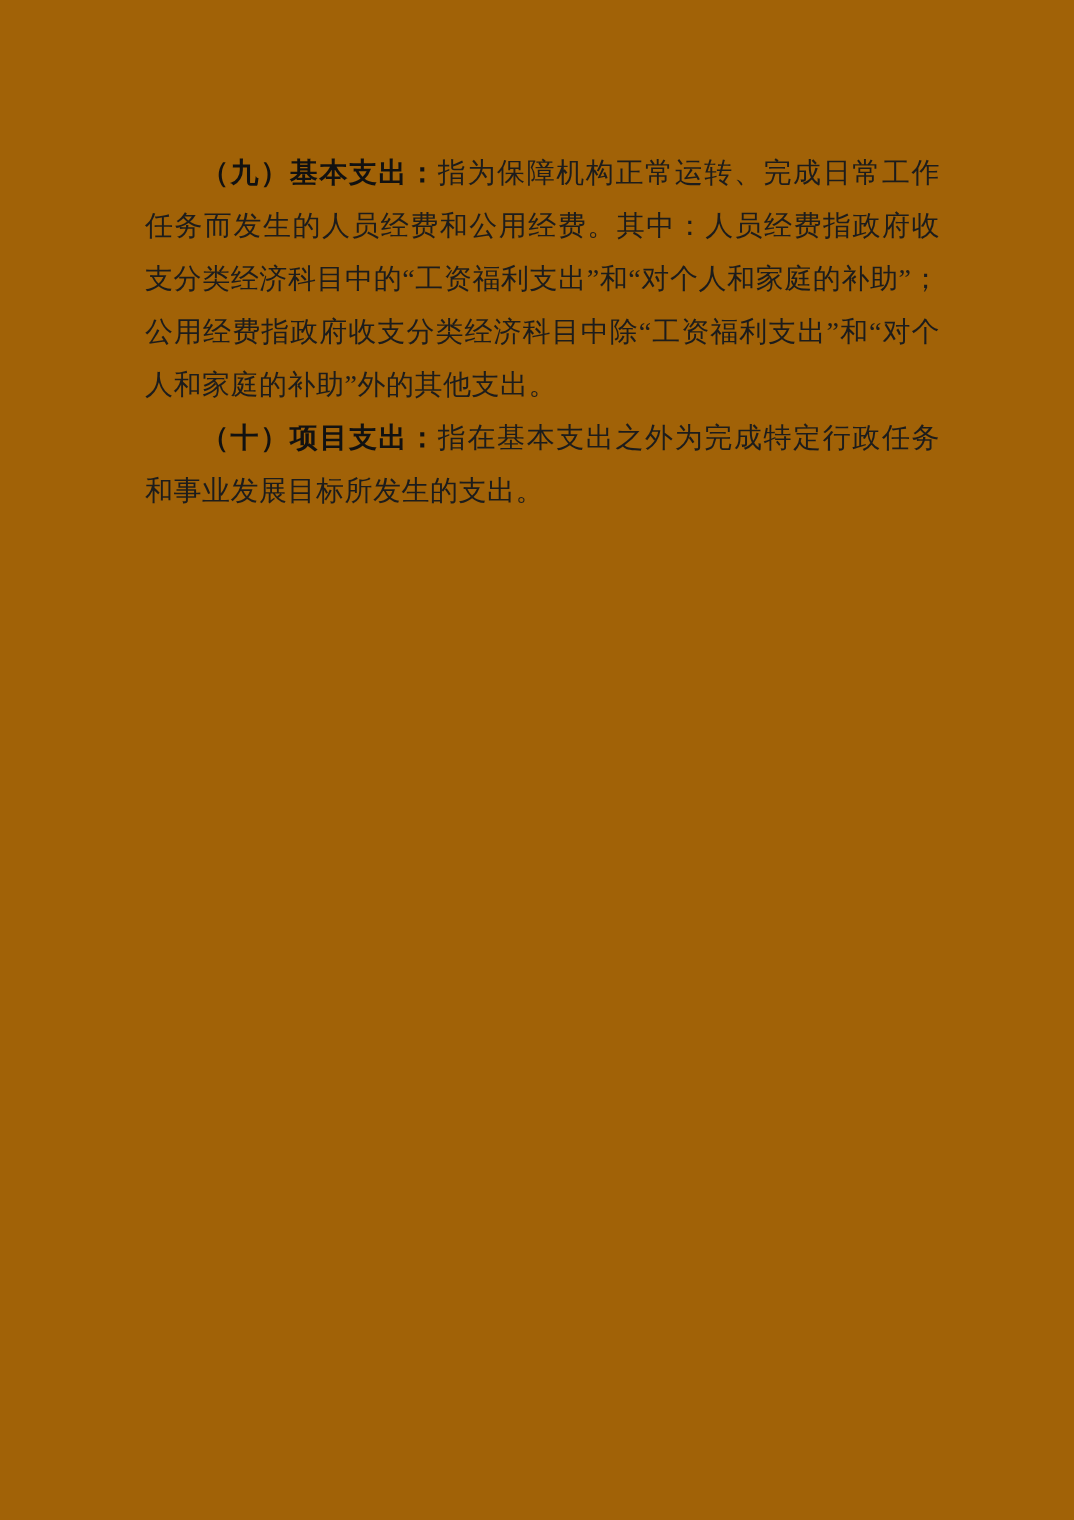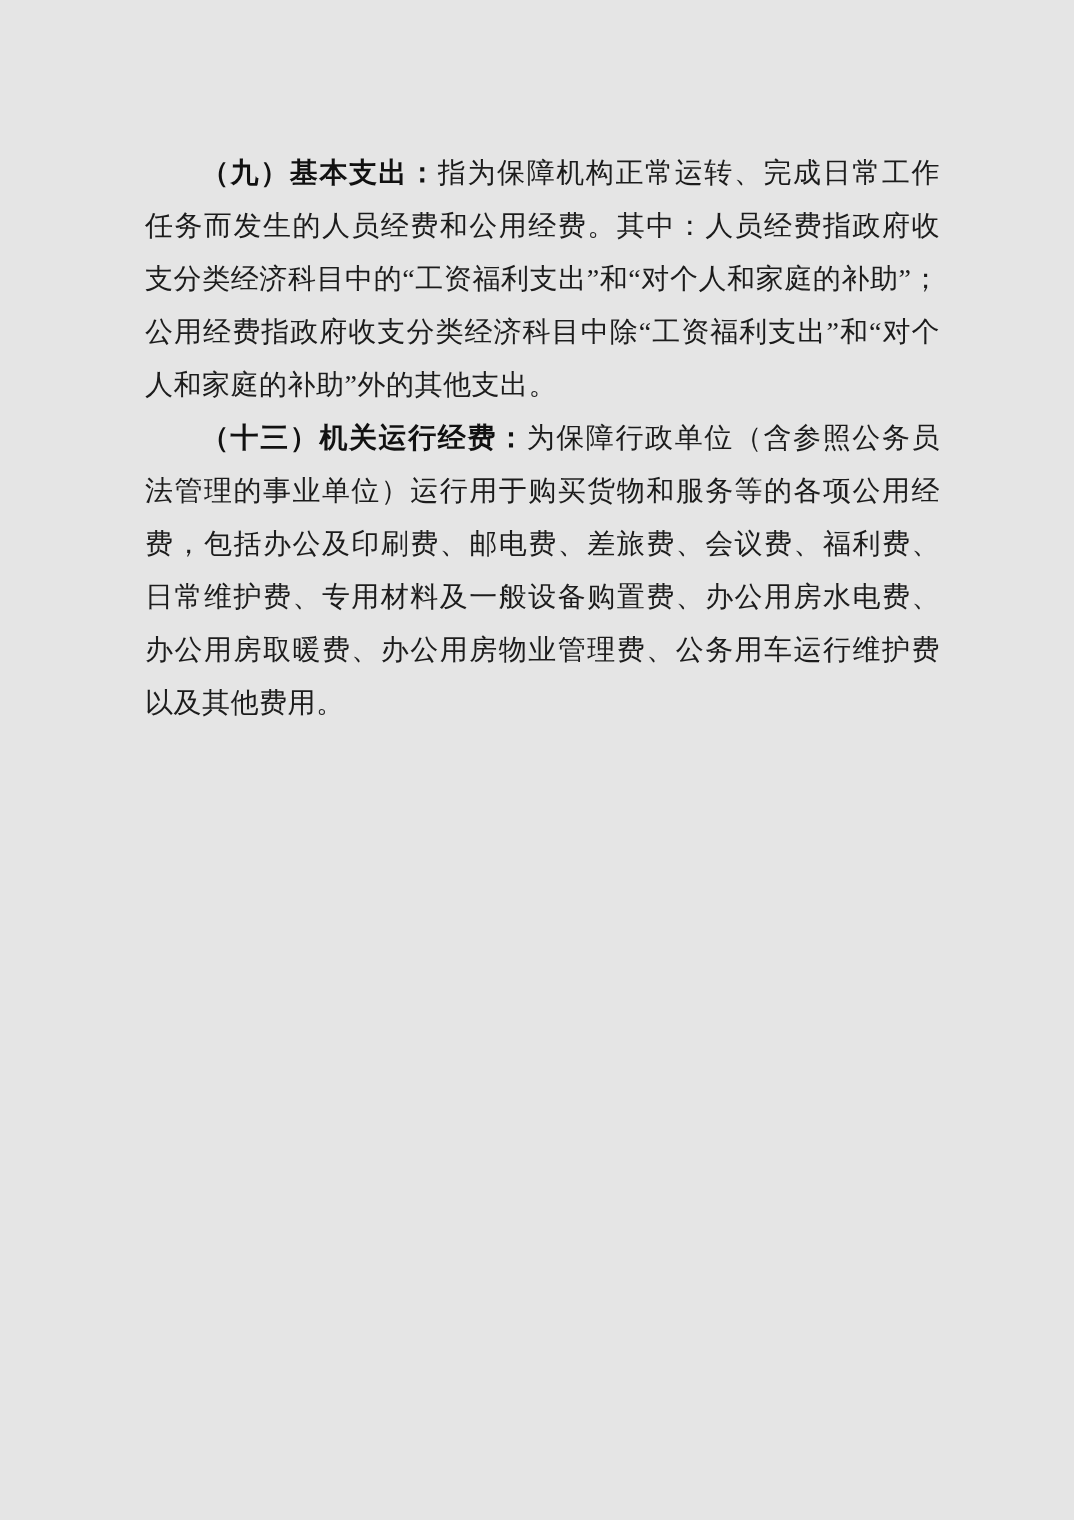--- a/index.html
+++ b/index.html
@@ -14,21 +14,21 @@
     font-family: "Liberation Serif", "DejaVu Serif", serif;
     color: #1c1c1c;
     overflow: hidden;
   }
   .doc-page {
     position: absolute;
     left: 0;
     top: 0;
     width: 1074px;
     height: 1520px;
-    background: #e5e5e5;
+    background: #a16207;
   }
   .doc-body {
     position: absolute;
     left: 145px;
     top: 146px;
     width: 795px;
   }
   .doc-body p {
     margin: 0;
     padding: 0;
@@ -48,21 +48,21 @@
 </head>
 <body>
 
 <div class="doc-page">
   <div class="doc-body">
 
     <p>
       <span class="para-heading">（九）基本支出：</span><span>指为保障机构正常运转、完成日常工作任务而发生的人员经费和公用经费。其中：人员经费指政府收支分类经济科目中的“工资福利支出”和“对个人和家庭的补助”；公用经费指政府收支分类经济科目中除“工资福利支出”和“对个人和家庭的补助”外的其他支出。</span>
     </p>
 
+    <p>
+      <span class="para-heading">（十）项目支出：</span><span>指在基本支出之外为完成特定行政任务和事业发展目标所发生的支出。</span>
+    </p>
 
 
 
-    <p>
-      <span class="para-heading">（十三）机关运行经费：</span><span>为保障行政单位（含参照公务员法管理的事业单位）运行用于购买货物和服务等的各项公用经费，包括办公及印刷费、邮电费、差旅费、会议费、福利费、日常维护费、专用材料及一般设备购置费、办公用房水电费、办公用房取暖费、办公用房物业管理费、公务用车运行维护费以及其他费用。</span>
-    </p>
 
   </div>
 </div>
 
 </body></html>

